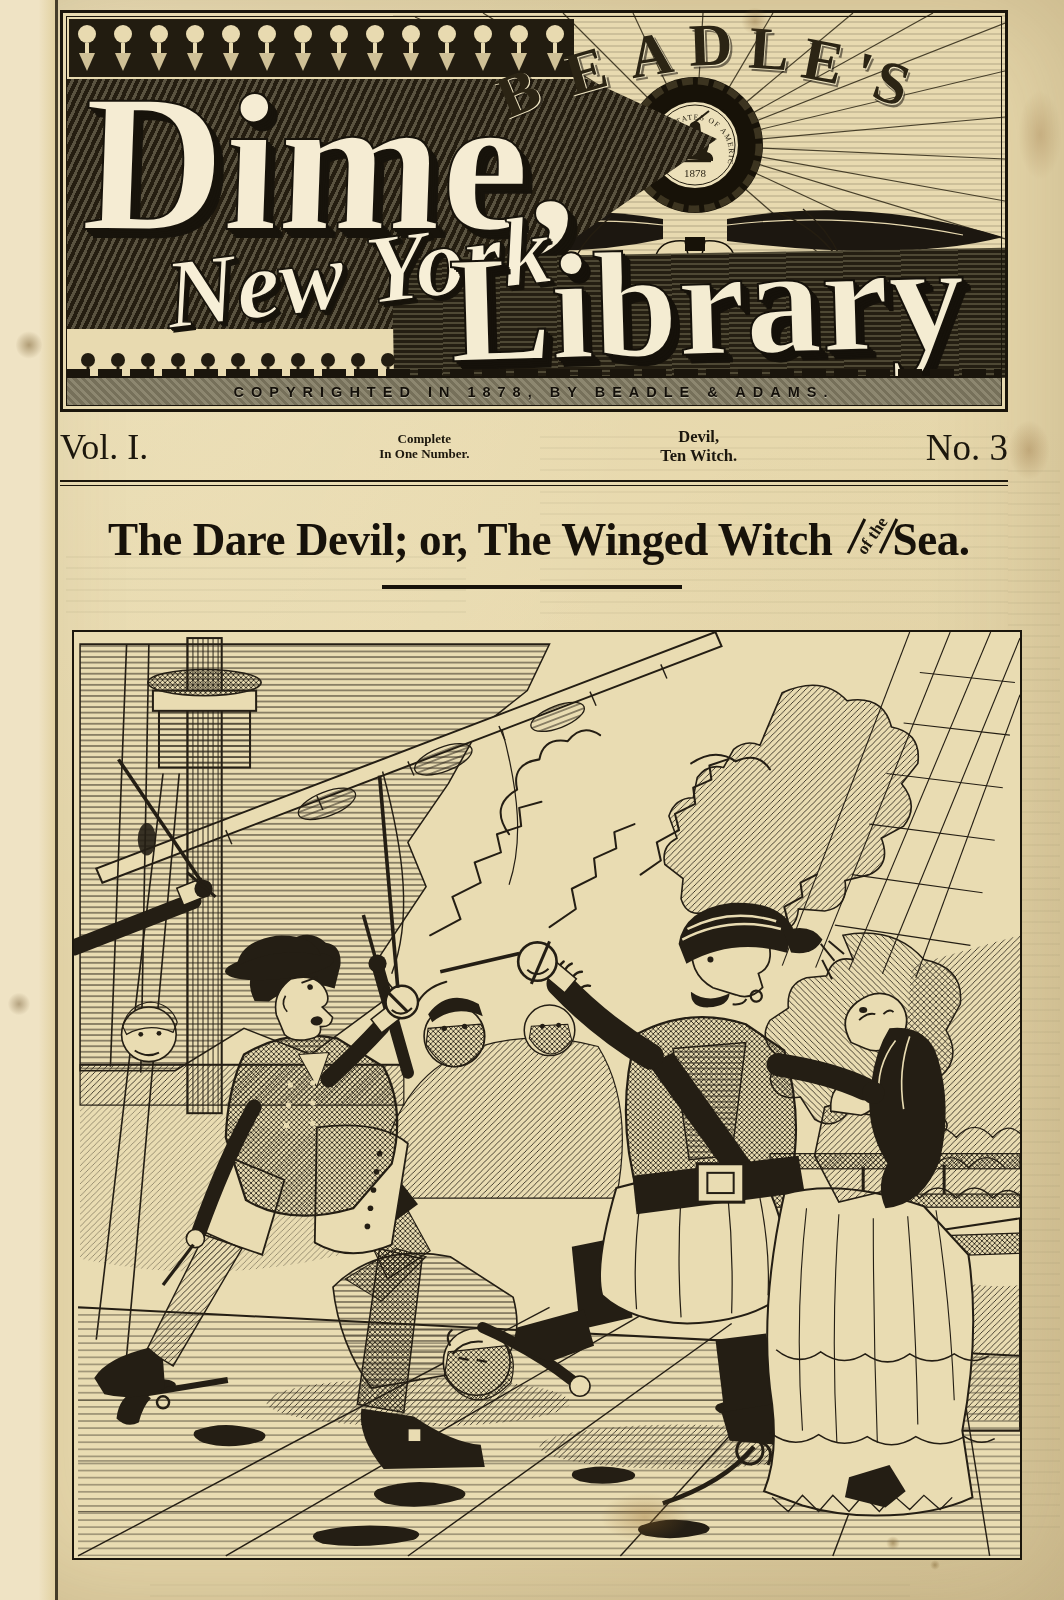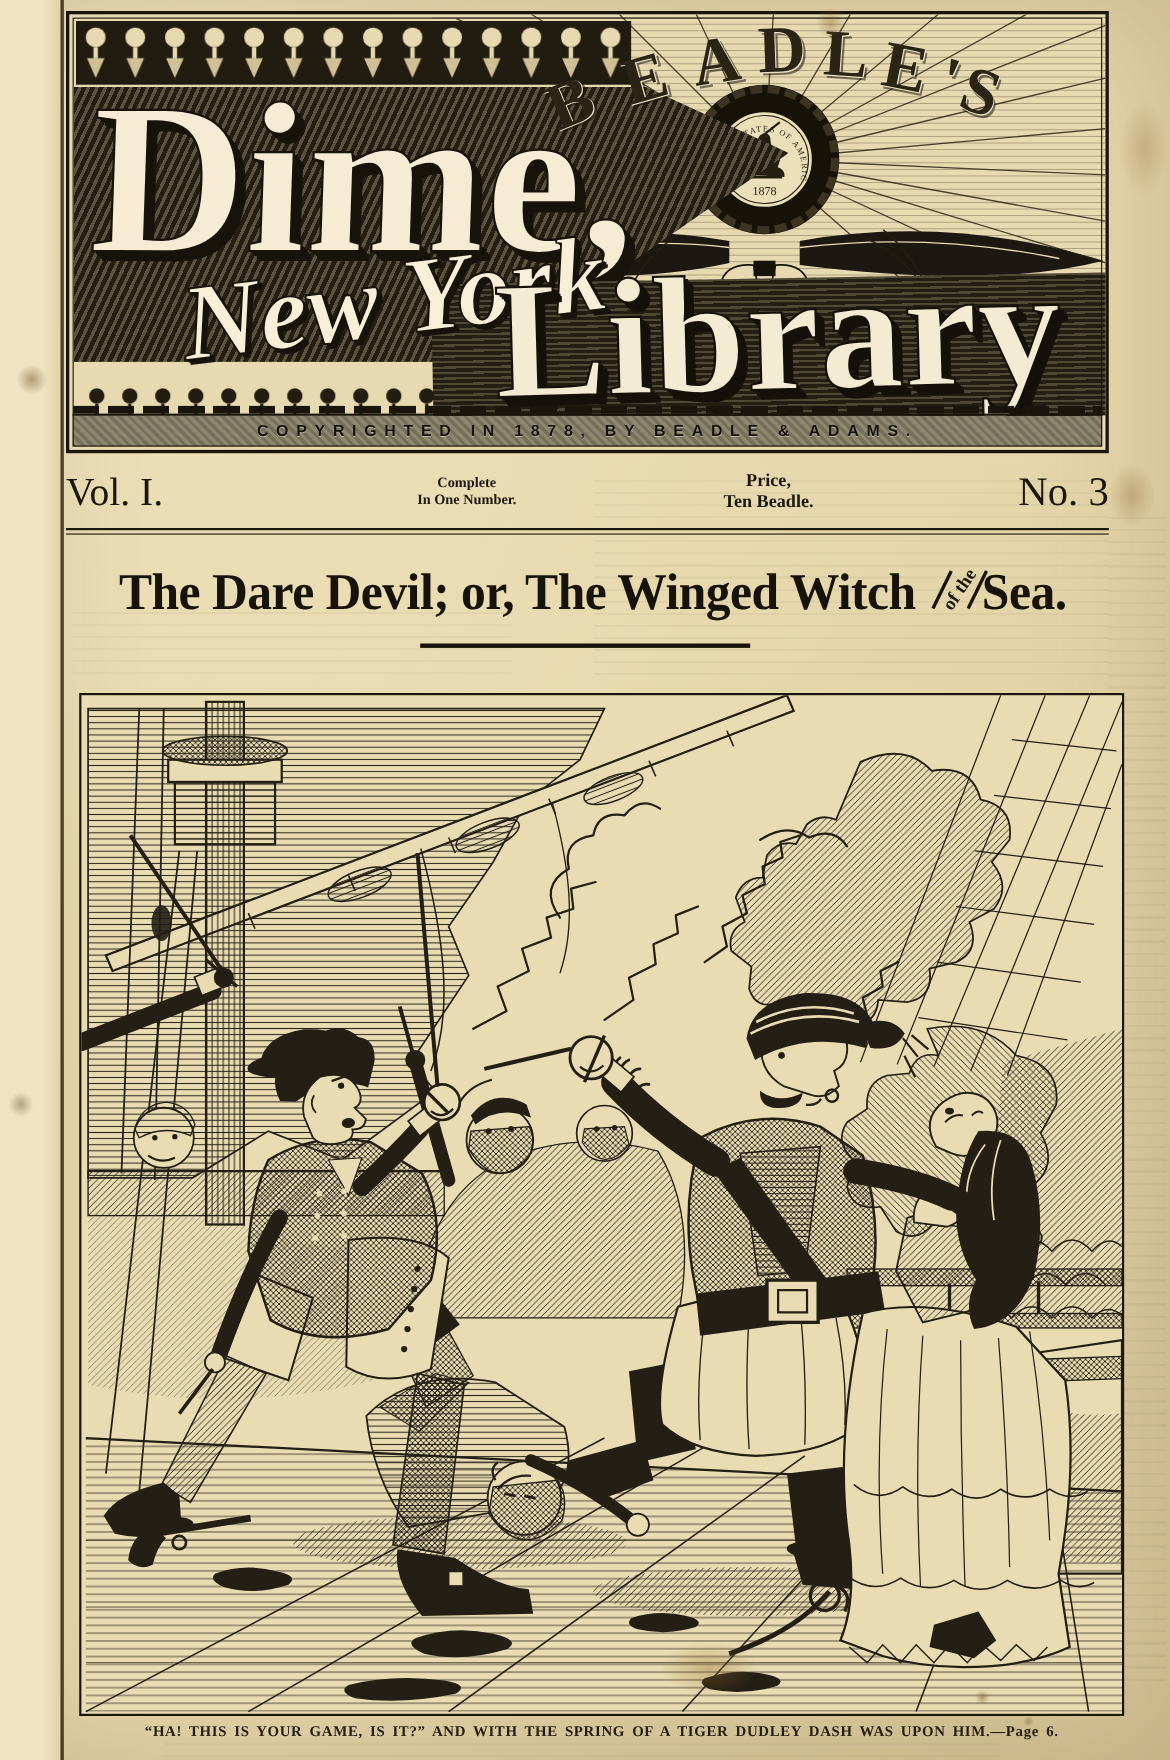--- a/index.html
+++ b/index.html
@@ -229,22 +229,22 @@
     </div>
   </div>
 
   <div class="imprint">
     <div class="imp-vol">Vol. I.</div>
     <div class="imp-complete">
       <div>Complete</div>
       <div>In One Number.</div>
     </div>
     <div class="imp-price">
-      <div>Price,</div>
-      <div>Ten Beadle.</div>
+      <div>Devil,</div>
+      <div>Ten Witch.</div>
     </div>
     <div class="imp-no">No. 3</div>
   </div>
   <div class="double-rule"></div>
 
   <div class="title-row">
     <span class="title-main">The Dare Devil; or, The Winged Witch</span>
     <span class="conn-wrap">
       <i class="conn-slash"></i>
       <span class="conn-text">of the</span>
@@ -539,21 +539,20 @@
         <path d="M766 836 L806 824 L822 850 L802 866 L762 856 Z" fill="#241e14"></path>
       </g>
 
       <g>
         <path d="M696 428 Q748 436 782 452" stroke="#241e14" stroke-width="23" fill="none" stroke-linecap="round"></path>
         <circle cx="790" cy="456" r="11" fill="#241e14"></circle>
       </g>
     </svg>
   </div>
 
-  <div class="caption">“HA! THIS IS YOUR GAME, IS IT?” AND WITH THE SPRING OF A TIGER DUDLEY DASH WAS UPON HIM.—Page 6.</div>
 
   <div class="ghost" style="left:540px; top:436px; width:468px; height:184px;"></div>
   <div class="ghost" style="left:66px;  top:556px; width:400px; height:64px;"></div>
   <div class="ghost" style="left:1008px;top:470px; width:52px;  height:1060px;"></div>
   <div class="ghost" style="left:560px; top:650px; width:430px; height:320px; opacity:.28;"></div>
   <div class="ghost" style="left:90px;  top:660px; width:400px; height:260px; opacity:.22;"></div>
   <div class="ghost" style="left:150px; top:1584px; width:760px; height:14px; opacity:.4;"></div>
 
   <div class="stain" style="left:16px; top:330px; width:26px; height:30px; background:radial-gradient(circle, rgba(115,88,40,.5), transparent 70%);"></div>
   <div class="stain" style="left:8px; top:992px; width:22px; height:24px; background:radial-gradient(circle, rgba(110,85,45,.45), transparent 70%);"></div>

